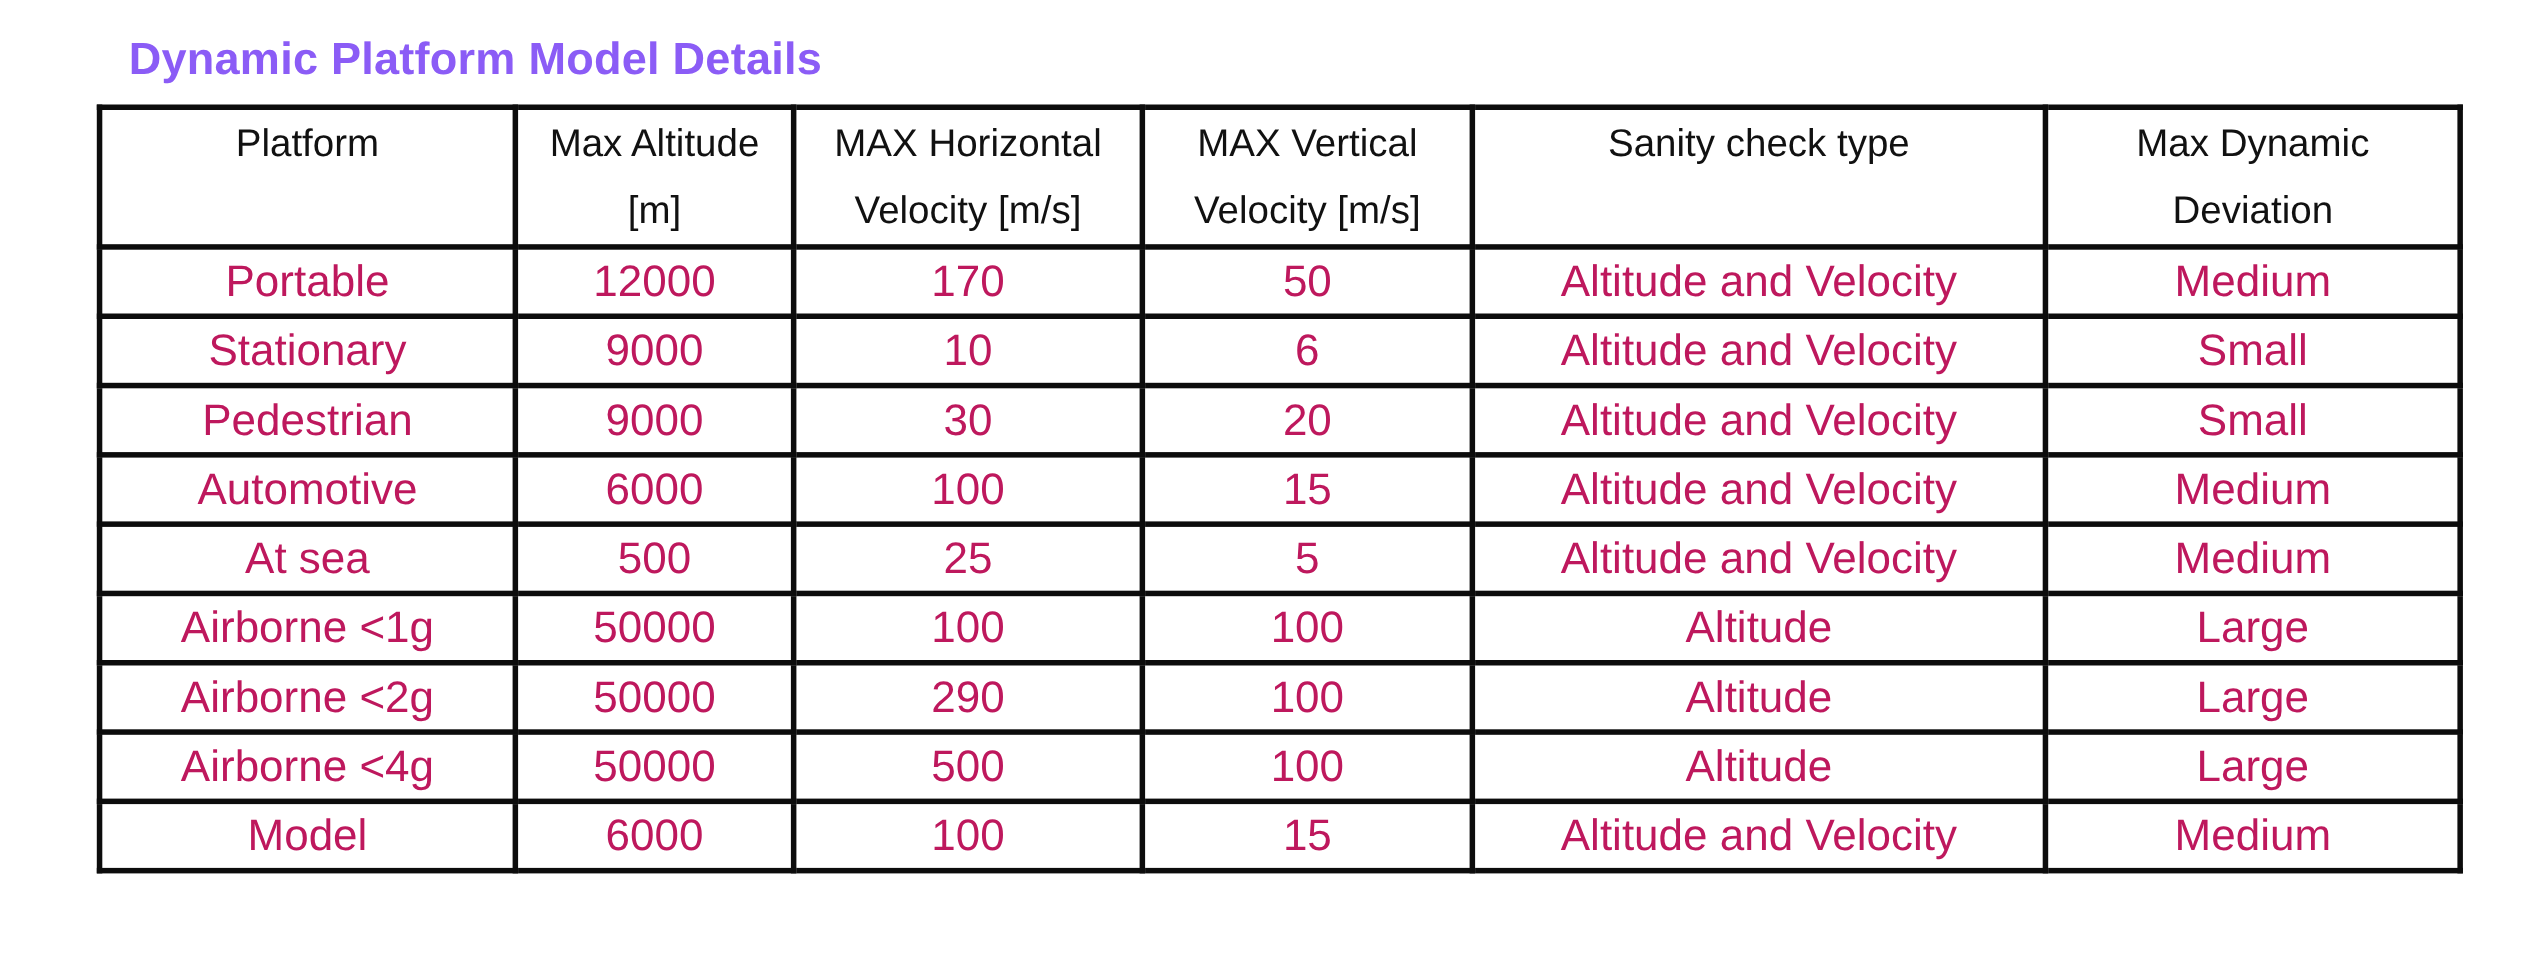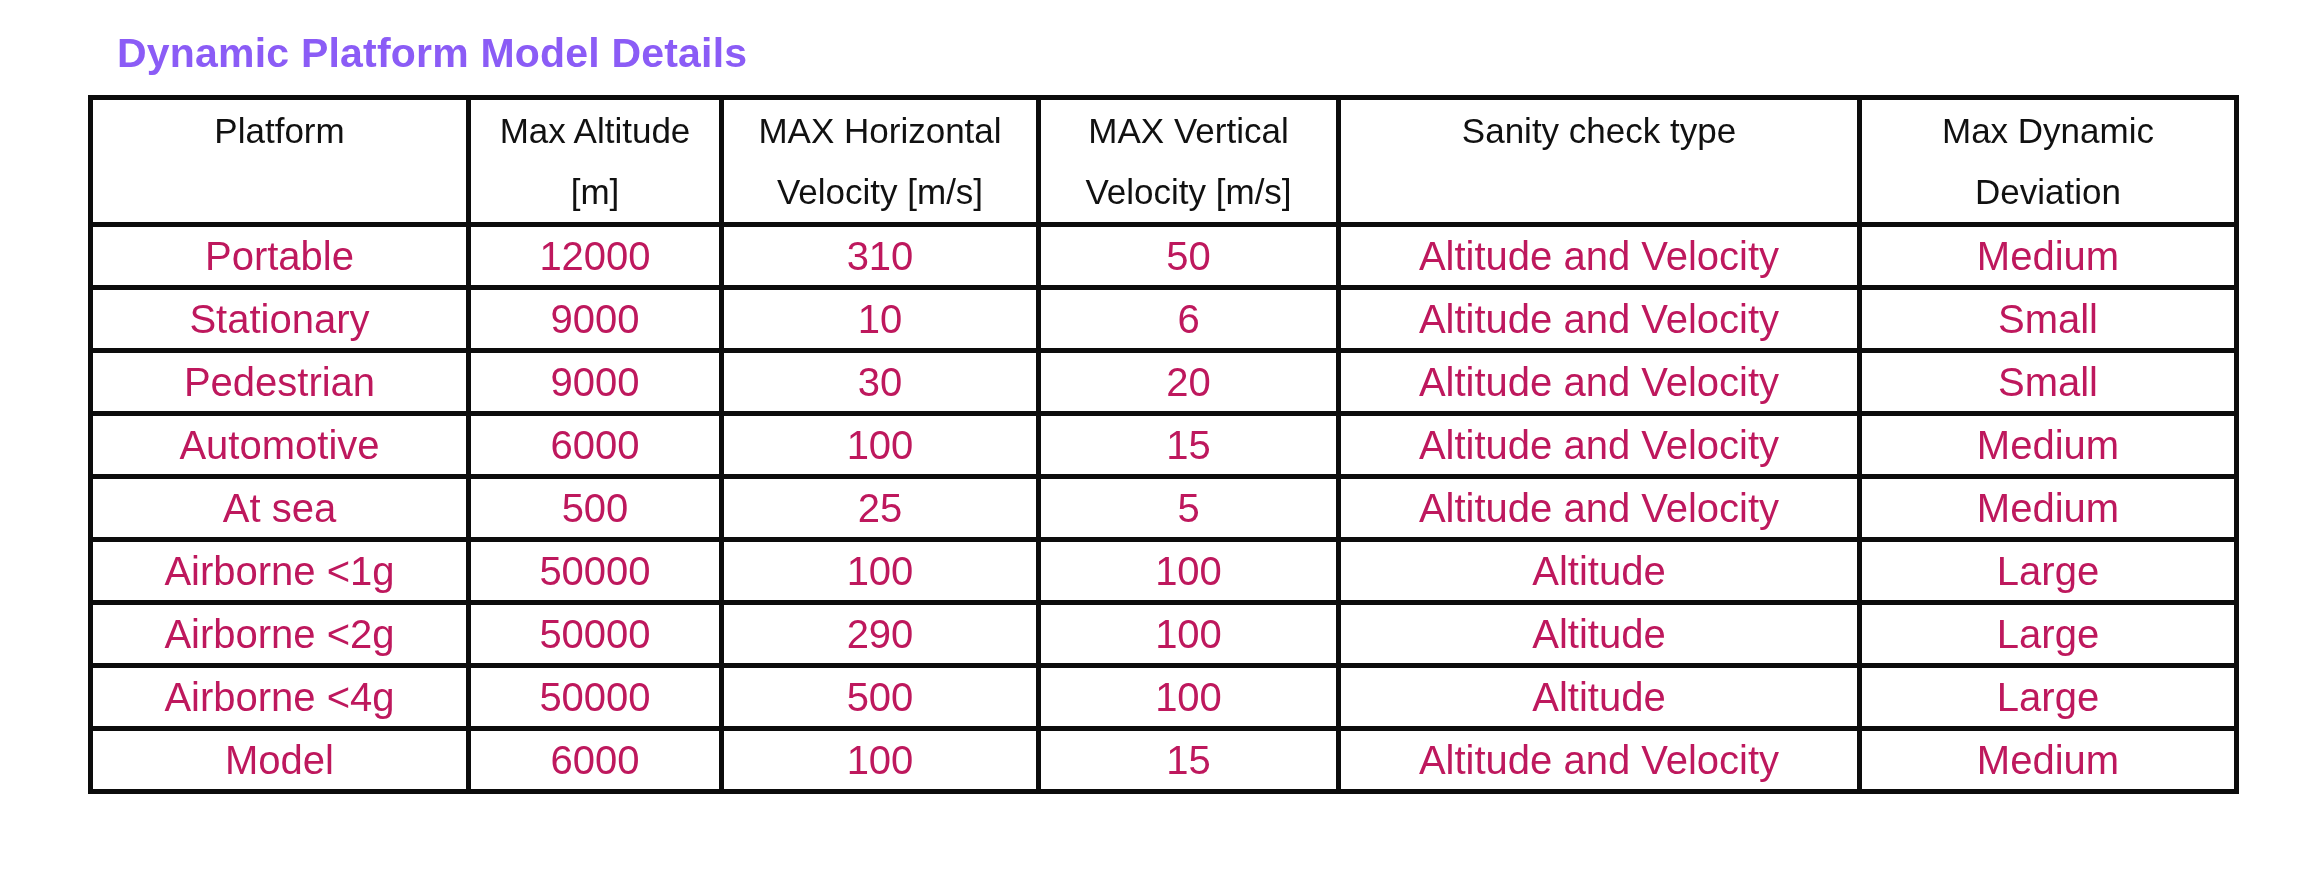--- a/index.html
+++ b/index.html
@@ -101,21 +101,21 @@
           <th>
             <span class="hline">Max Dynamic</span>
             <span class="hline">Deviation</span>
           </th>
         </tr>
     </thead>
     <tbody>
         <tr>
           <td>Portable</td>
           <td>12000</td>
-          <td>310</td>
+          <td>170</td>
           <td>50</td>
           <td>Altitude and Velocity</td>
           <td>Medium</td>
         </tr>
         <tr>
           <td>Stationary</td>
           <td>9000</td>
           <td>10</td>
           <td>6</td>
           <td>Altitude and Velocity</td>

